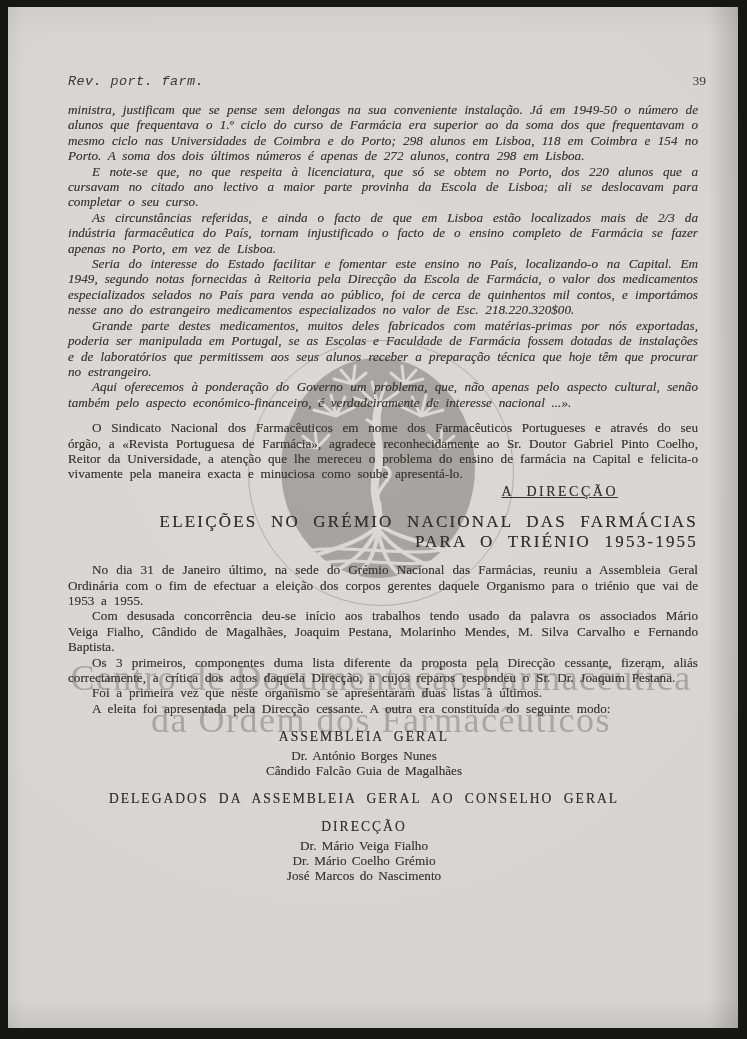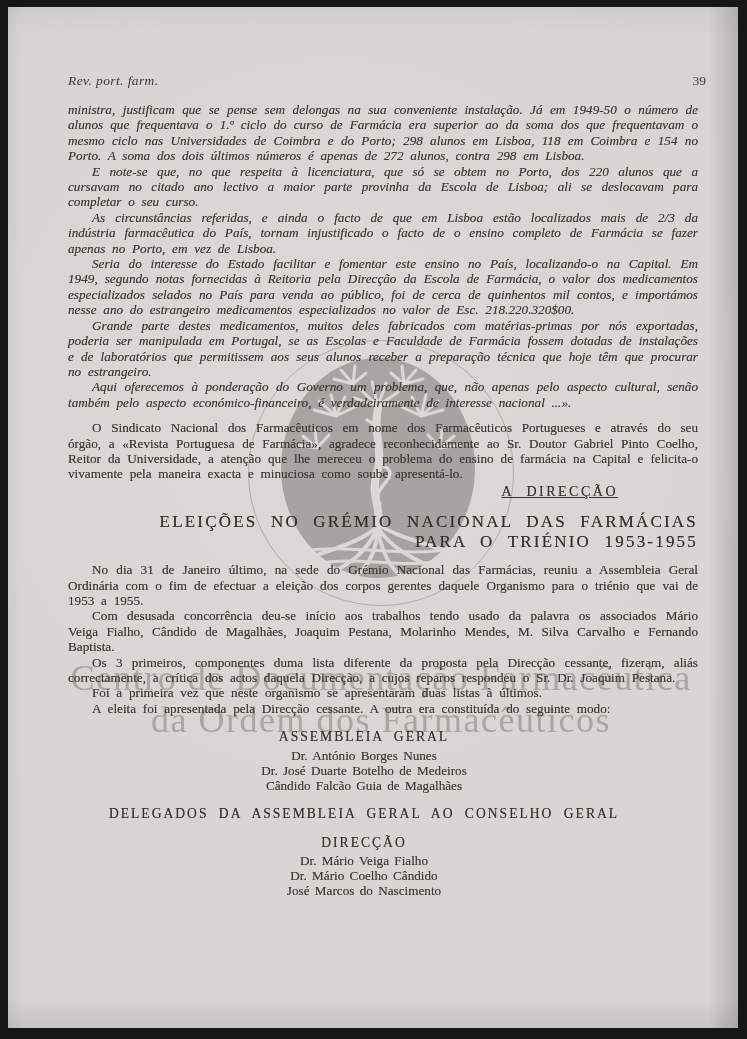--- a/index.html
+++ b/index.html
@@ -7,21 +7,21 @@
         font-family:"Liberation Serif","DejaVu Serif",serif;}
   .page{position:absolute;left:8px;top:7px;width:730px;height:1021px;overflow:hidden;
         background:
           radial-gradient(ellipse 120% 90% at 45% 40%, rgba(255,255,255,0.10), rgba(0,0,0,0) 60%),
           linear-gradient(to right, rgba(0,0,0,0.05) 0, rgba(0,0,0,0) 2%, rgba(0,0,0,0) 96%, rgba(0,0,0,0.16) 100%),
           linear-gradient(to bottom, rgba(0,0,0,0.04) 0, rgba(0,0,0,0) 3%, rgba(0,0,0,0) 97%, rgba(0,0,0,0.08) 100%),
           #d7d5d1;
         color:#3c3833;}
   
   .hdr{position:absolute;top:66px;left:60px;right:32px;font-size:13.5px;}
-  .hdr .jrnl{font-style:italic;letter-spacing:0.4px;}
+  .hdr .jrnl{font-style:italic;letter-spacing:0.4px;font-family:Liberation Mono, monospace;}
   .hdr .pgnum{position:absolute;right:0;top:0;font-style:normal;}
   
   .wm-circle{position:absolute;left:240px;top:333px;width:264px;height:264px;border-radius:50%;
              border:1.5px solid rgba(95,93,88,0.35);}
   .wm-emblem{position:absolute;left:273px;top:351px;}
   .wm-text{position:absolute;left:0;width:100%;text-align:center;color:rgba(103,101,96,0.42);
            font-size:36px;letter-spacing:1.5px;white-space:nowrap;padding-left:8px;}
   .wm-line1{top:650px;}
   .wm-line2{top:692px;}
   
@@ -122,29 +122,28 @@
         <p>Com desusada concorrência deu-se início aos trabalhos tendo usado da palavra os associados Mário Veiga Fialho, Cândido de Magalhães, Joaquim Pestana, Molarinho Mendes, M. Silva Carvalho e Fernando Baptista.</p>
         <p>Os 3 primeiros, componentes duma lista diferente da proposta pela Direcção cessante, fizeram, aliás correctamente, a crítica dos actos daquela Direcção, a cujos reparos respondeu o Sr. Dr. Joaquim Pestana.</p>
         <p>Foi a primeira vez que neste organismo se apresentaram duas listas à últimos.</p>
         <p>A eleita foi apresentada pela Direcção cessante. A outra era constituída do seguinte modo:</p>
       </div>
 
       <div class="center-wrap">
         <div class="sect-h">ASSEMBLEIA GERAL</div>
         <div class="names">
           <div>Dr. António Borges Nunes</div>
-          <div>Dr. José Duarte Botelho de Medeiros</div>
           <div>Cândido Falcão Guia de Magalhães</div>
         </div>
 
         <div class="sect-h">DELEGADOS DA ASSEMBLEIA GERAL AO CONSELHO GERAL</div>
 
         <div class="sect-h">DIRECÇÃO</div>
         <div class="names">
           <div>Dr. Mário Veiga Fialho</div>
-          <div>Dr. Mário Coelho Cândido</div>
+          <div>Dr. Mário Coelho Grémio</div>
           <div>José Marcos do Nascimento</div>
         </div>
       </div>
 
     </div>
   </div>
 </div>
 
 </body></html>

